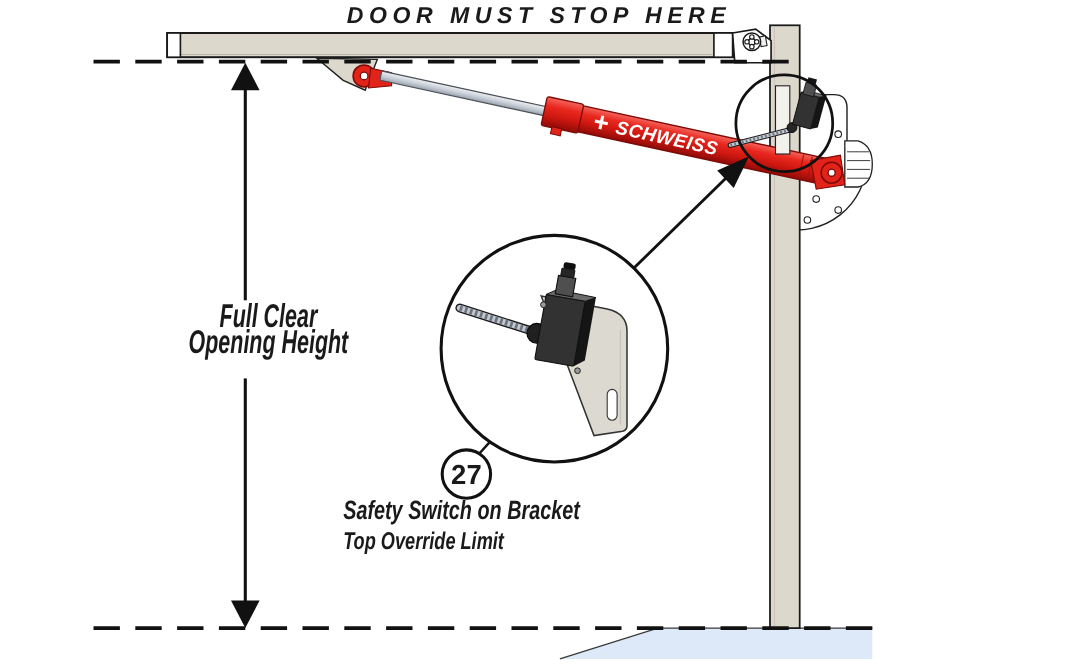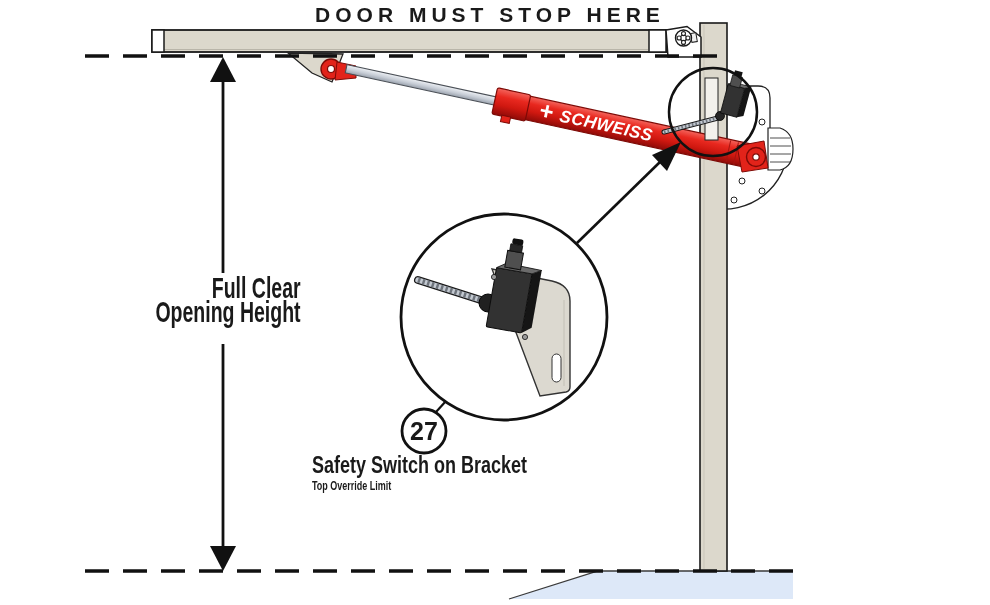--- a/index.html
+++ b/index.html
@@ -1,26 +1,26 @@
 <!DOCTYPE html>
 <html style="--steel: #dcd8cc; --steel-shadow: #b9b5a9; --red: #e2231a; --red-dark: #7d0a06; --rod-silver: #c6ccd5; --floor-blue: #dde8f8; --switch-dark: #323232; --switch-mid: #6b6b6b; --ink: #111111;"><head>
 <meta charset="utf-8">
 <style>
   html,body{margin:0;padding:0;background:#fff;}
   #stage{position:relative;width:990px;height:605px;background:#fff;overflow:hidden;
          font-family:"Liberation Sans",sans-serif;color:#1a1a1a;}
   #drawing{position:absolute;left:0;top:0;}
-  .label{position:absolute;font-weight:bold;color:#1a1a1a;white-space:nowrap;}
+  .label{position:absolute;font-weight:bold;font-style:italic;color:#1a1a1a;white-space:nowrap;}
   .top-title{left:250px;top:3px;width:480px;text-align:center;font-size:21px;letter-spacing:5px;}
-  .dim-label{left:228px;top:276px;transform:translateX(-50%);text-align:right;
+  .dim-label{left:244px;top:276px;transform:translateX(-50%);text-align:center;
              font-size:30px;line-height:24px;}
   .dim-label .cond{display:block;transform:scaleX(0.65);transform-origin:50% 50%;}
   .callout-title{left:312px;top:452px;font-size:24px;line-height:1.05;}
   .callout-title .cond{display:inline-block;transform:scaleX(0.75);transform-origin:left center;}
-  .callout-sub{left:312px;top:480px;font-size:12px;line-height:1.05;}
+  .callout-sub{left:312px;top:480px;font-size:22px;line-height:1.05;}
   .callout-sub .cond{display:inline-block;transform:scaleX(0.75);transform-origin:left center;}
   
   .f-steel{fill:var(--steel,#dcd8cc);} .f-white{fill:#fff;} .f-floor{fill:var(--floor-blue,#dde8f8);} .f-ink{fill:var(--ink,#111);}
   .f-red{fill:var(--red,#e2231a);} .s-reddark{stroke:var(--red-dark,#7d0a06);}
   text{font-family:"Liberation Sans",sans-serif;}
 </style>
 </head>
 <body>
 
 <div id="stage">

